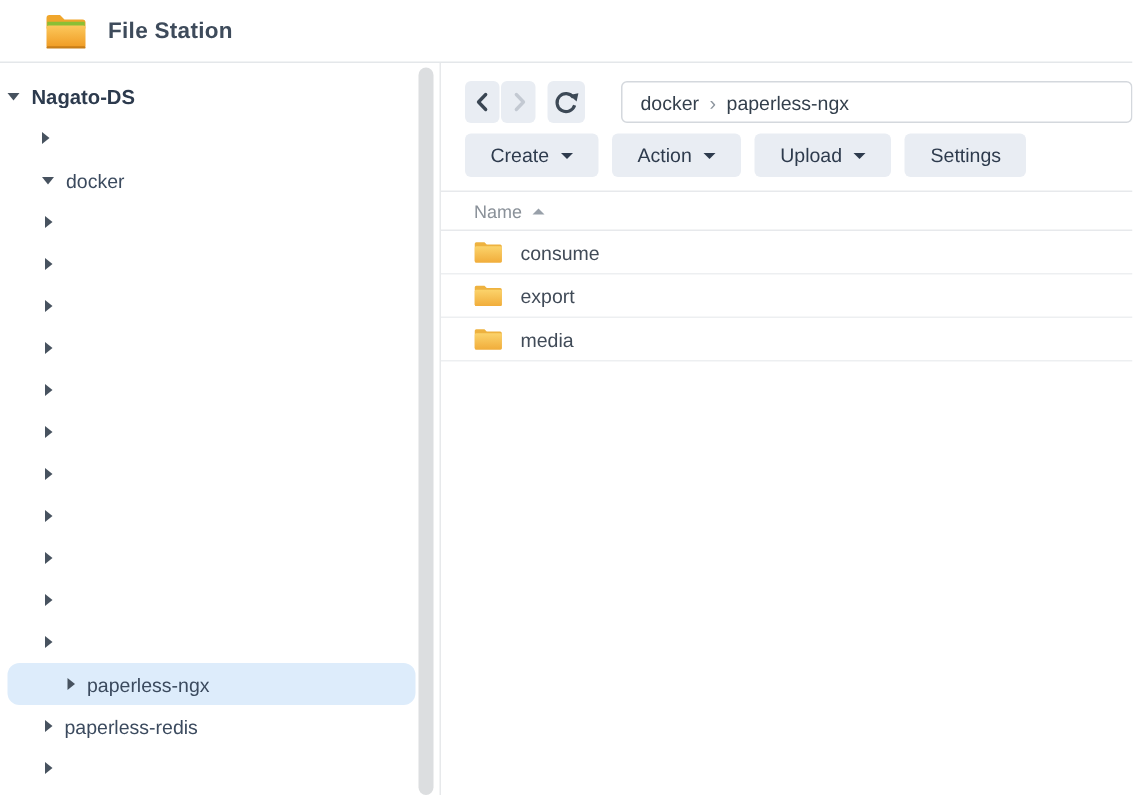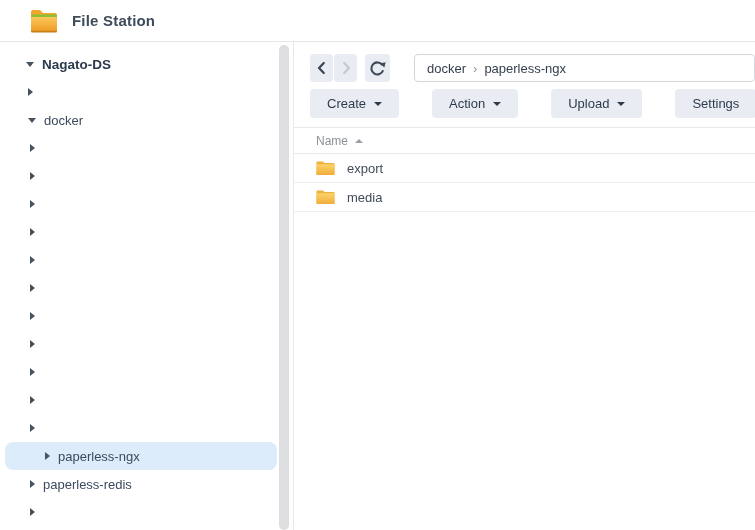--- a/index.html
+++ b/index.html
@@ -26,21 +26,21 @@
     position:relative; padding-top:8px; background:#fff;
   }
   .sidebar-scrollbar {
     position:absolute; top:3px; bottom:0; right:4px; width:10px;
     background:#dcdee0; border-radius:6px;
   }
   .tree-row {
     height:28px; display:flex; align-items:center;
     font-size:13px; color:#3b4a5e; cursor:default; white-space:nowrap;
   }
-  .tree-row.lvl0 { padding-left:26px; }
+  .tree-row.lvl0 { padding-left:5px; }
   .tree-row.lvl1 { padding-left:28px; }
   .tree-row.lvl2 { padding-left:30px; }
   .tree-row.root { font-weight:bold; color:#2c3a4d; font-size:13.5px; }
   .tree-row.selected {
     background:#ddecfb; border-radius:8px; margin-left:5px; margin-right:16px;
   }
   .tree-row.selected.lvl2 { padding-left:40px; }
   .tri { display:inline-block; width:0; height:0; margin-right:8px; flex:none; }
   .tri.right { border-left:5px solid #47525f; border-top:4.5px solid transparent; border-bottom:4.5px solid transparent; }
   .tri.down  { border-top:5px solid #47525f; border-left:4.5px solid transparent; border-right:4.5px solid transparent; margin-top:1px; }
@@ -56,21 +56,21 @@
   }
   .nav-btn.fwd { margin-left:1px; }
   .nav-btn.refresh { width:25px; margin-left:8px; }
   .path-input {
     flex:1; height:28px; margin-left:24px; border:1px solid #d4d8dd; border-radius:4px;
     background:#fff; display:flex; align-items:center; padding-left:12px;
     font-size:13px; color:#333f4c; min-width:0;
   }
   .path-sep { color:#8d959e; margin:0 7px; font-size:13px; }
 
-  .toolbar { display:flex; align-items:center; margin:7px 0 0 16px; gap:33px; }
+  .toolbar { display:flex; align-items:center; margin:7px 0 0 16px; gap:9px; }
   .tb-btn {
     height:29px; background:#e9edf3; border:none; border-radius:4px;
     padding:0 17px; font-size:13px; color:#2e3b4d; font-family:inherit;
     display:flex; align-items:center; flex:none;
   }
   .tb-caret {
     display:inline-block; width:0; height:0; margin-left:8px;
     border-top:4px solid #2e3b4d; border-left:4px solid transparent; border-right:4px solid transparent;
   }
 
@@ -228,20 +228,35 @@
           <span>Settings</span>
         </button>
       </div>
 
     <div class="list-panel">
       <div class="list-header">
         <span>Name</span>
         <span class="sort-caret"></span>
       </div>
       <div id="rows">
+          <div class="file-row">
+            <span class="row-icon">
+              <svg width="19" height="16" viewBox="0 0 19 16">
+                <path d="M0.5 2.5 q0-1 1-1 h5.5 l1.5 1.5 h9 q1 0 1 1 v10 q0 1-1 1 h-16 q-1 0-1-1 Z" fill="#eeb23f"></path>
+                <defs>
+                  <linearGradient id="rg" x1="0" y1="0" x2="0" y2="1">
+                    <stop offset="0" stop-color="#fbd36b"></stop>
+                    <stop offset="1" stop-color="#f1ad3b"></stop>
+                  </linearGradient>
+                </defs>
+                <rect x="0.5" y="4.2" width="18" height="10.8" rx="1" fill="url(#rg)"></rect>
+              </svg>
+            </span>
+            <span>consume</span>
+          </div>
           <div class="file-row">
             <span class="row-icon">
               <svg width="19" height="16" viewBox="0 0 19 16">
                 <path d="M0.5 2.5 q0-1 1-1 h5.5 l1.5 1.5 h9 q1 0 1 1 v10 q0 1-1 1 h-16 q-1 0-1-1 Z" fill="#eeb23f"></path>
                 <defs>
                   <linearGradient id="rg" x1="0" y1="0" x2="0" y2="1">
                     <stop offset="0" stop-color="#fbd36b"></stop>
                     <stop offset="1" stop-color="#f1ad3b"></stop>
                   </linearGradient>
                 </defs>

